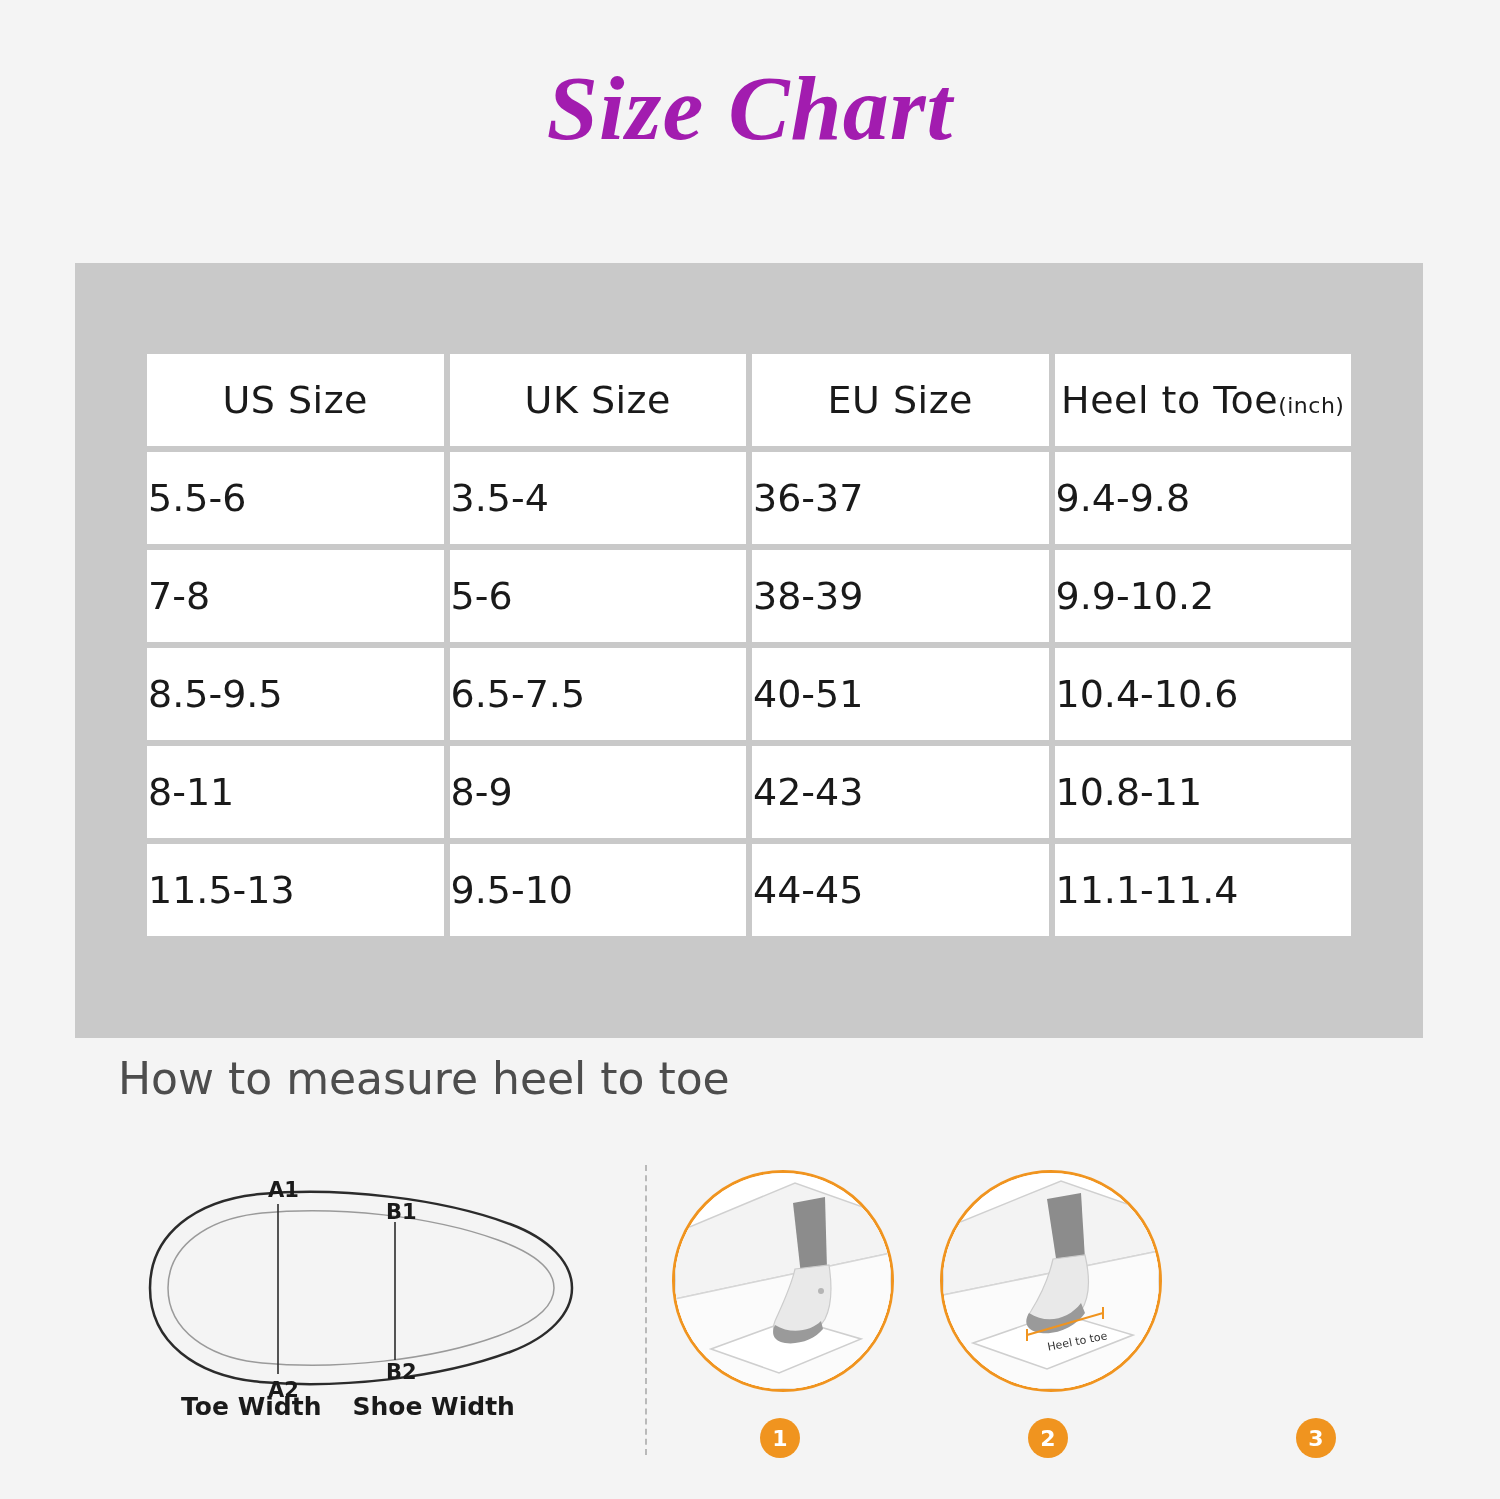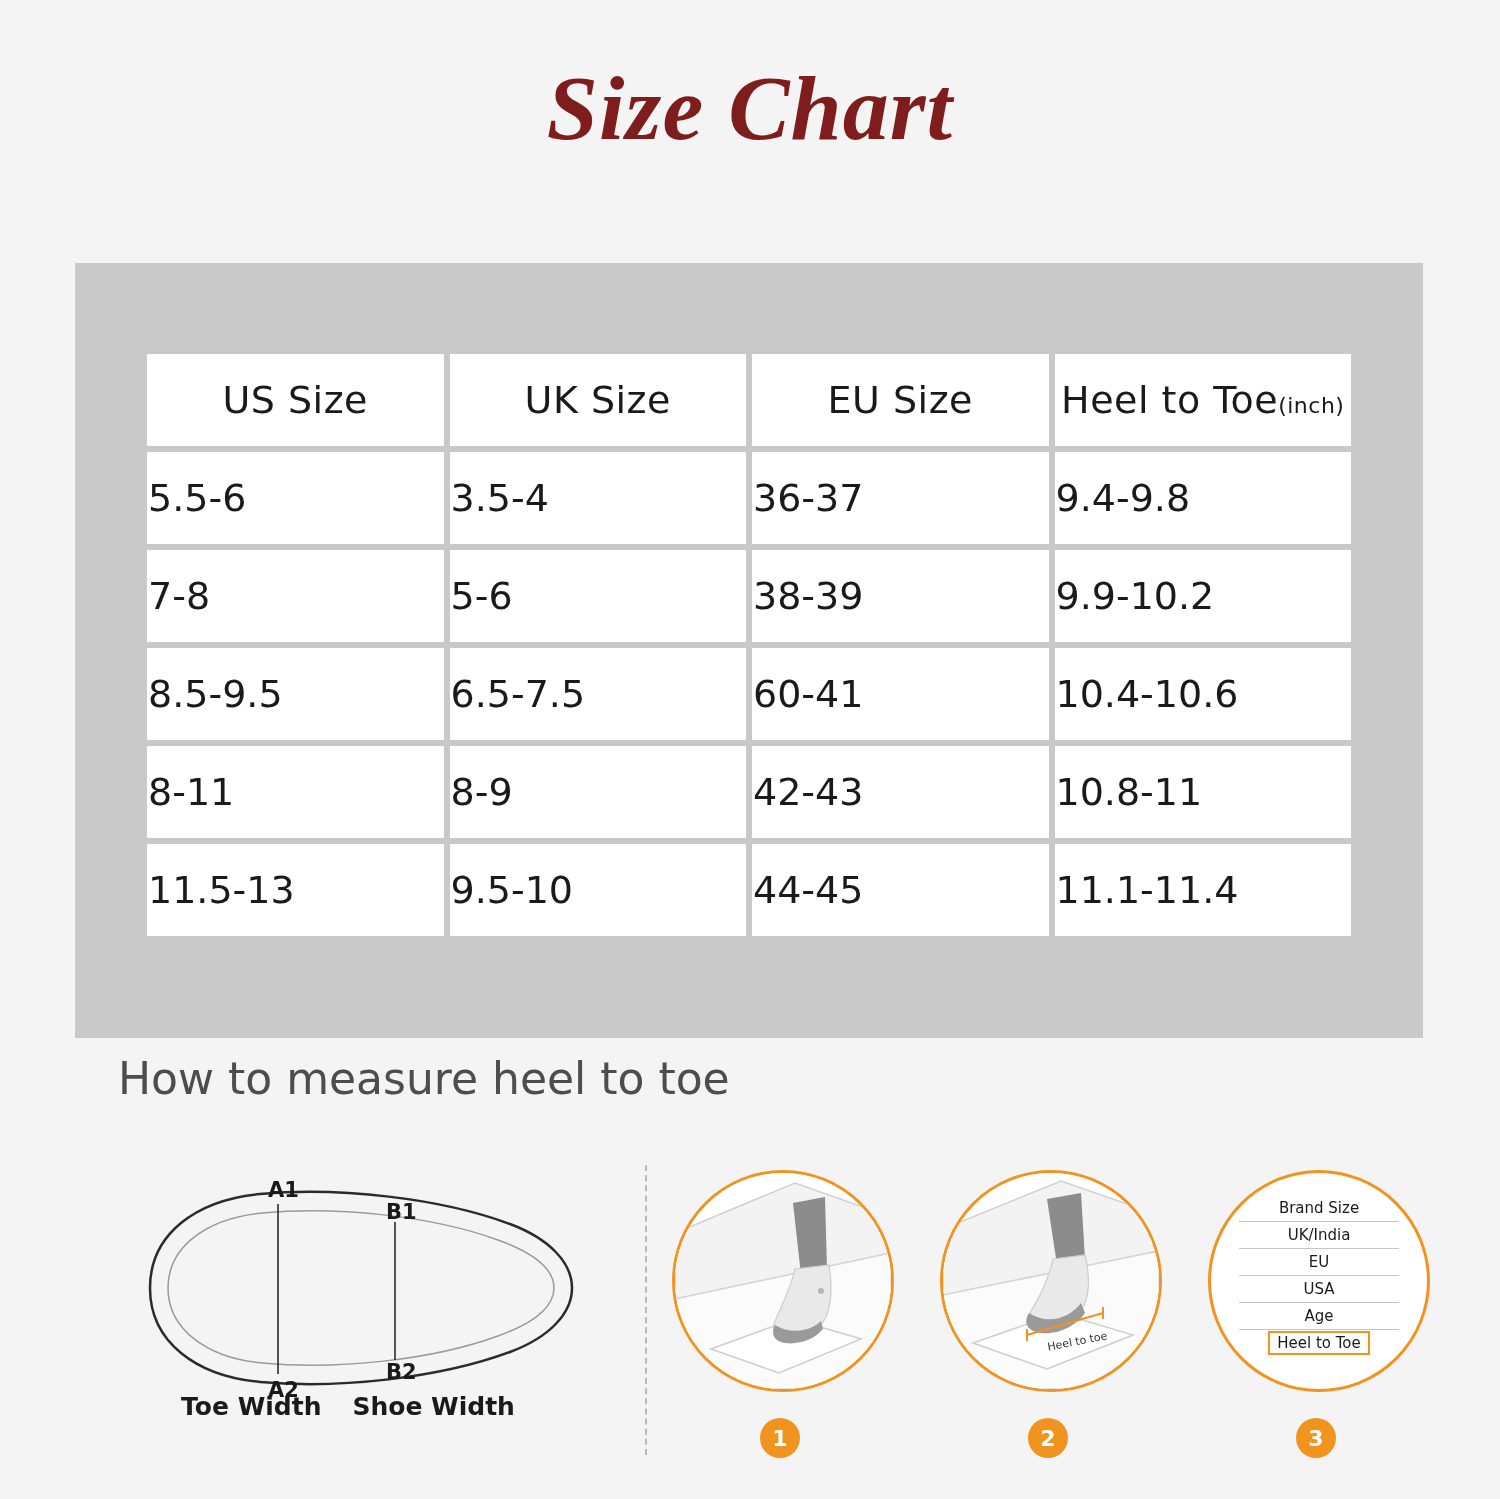--- a/index.html
+++ b/index.html
@@ -18,21 +18,21 @@
     width: 1500px;
     height: 1499px;
     position: relative;
   }
   .title {
     text-align: center;
     font-family: "Liberation Serif", serif;
     font-weight: bold;
     font-style: italic;
     font-size: 92px;
-    color: #7f1d1d;
+    color: #a21caf;
     letter-spacing: 1px;
     padding-top: 58px;
     line-height: 1.1;
   }
   .table-wrap {
     position: absolute;
     left: 75px;
     top: 263px;
     width: 1348px;
     height: 775px;
@@ -214,21 +214,21 @@
         </tr>
         <tr>
           <td>7-8</td>
           <td>5-6</td>
           <td>38-39</td>
           <td>9.9-10.2</td>
         </tr>
         <tr>
           <td>8.5-9.5</td>
           <td>6.5-7.5</td>
-          <td>60-41</td>
+          <td>40-51</td>
           <td>10.4-10.6</td>
         </tr>
         <tr>
           <td>8-11</td>
           <td>8-9</td>
           <td>42-43</td>
           <td>10.8-11</td>
         </tr>
         <tr>
           <td>11.5-13</td>
@@ -290,41 +290,17 @@
           <path d="M110,86 L142,82 C148,108 146,126 138,138 C128,152 110,158 96,156 C84,154 82,146 88,138 C98,122 106,104 110,86 Z" fill="#e9e9e9" stroke="#cccccc" stroke-width="1.2"></path>
           <path d="M86,140 C80,150 84,158 98,160 C116,162 134,152 142,140 L138,130 C126,146 104,152 86,140 Z" fill="#9a9a9a"></path>
           <line x1="84" y1="162" x2="160" y2="140" stroke="#f0941f" stroke-width="2"></line>
           <line x1="84" y1="156" x2="84" y2="168" stroke="#f0941f" stroke-width="2"></line>
           <line x1="160" y1="134" x2="160" y2="146" stroke="#f0941f" stroke-width="2"></line>
         </svg>
         <span class="heel-label" style="left:104px; top:162px;">Heel to toe</span>
       </div>
       <div class="step-num s2">2</div>
 
-      <div class="circle c3">
-        <table class="mini-table">
-          <tbody>
-              <tr>
-                <td>Brand Size</td>
-              </tr>
-          <tr>
-                <td>UK/India</td>
-              </tr>
-          <tr>
-                <td>EU</td>
-              </tr>
-          <tr>
-                <td>USA</td>
-              </tr>
-          <tr>
-                <td>Age</td>
-              </tr>
-          <tr>
-                <td class="highlight-cell"><span>Heel to Toe</span></td>
-              </tr>
-        </tbody>
-          </table>
-      </div>
       <div class="step-num s3">3</div>
 
     </div>
   </div>
 </div>
 
 </body></html>

